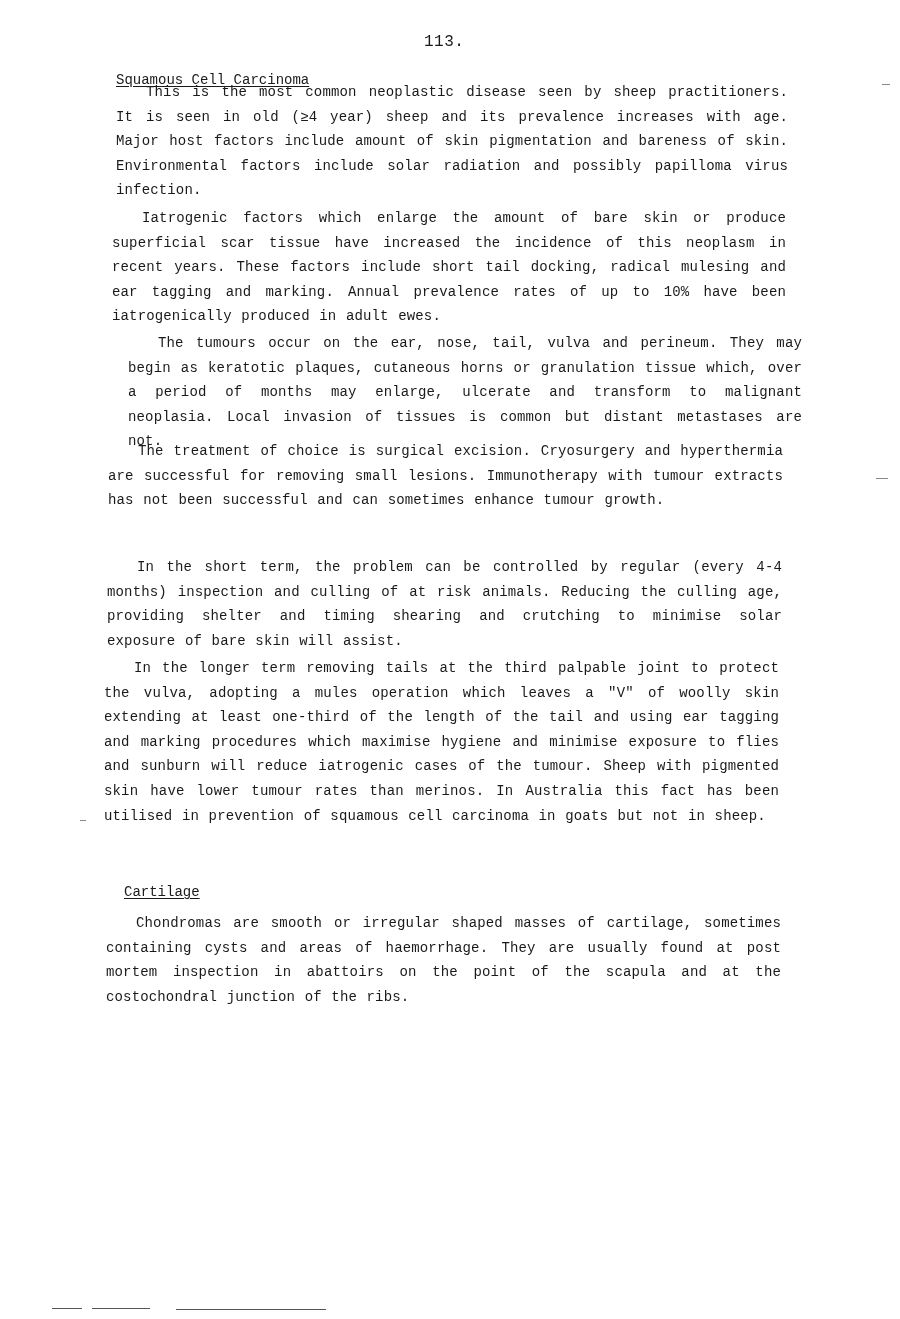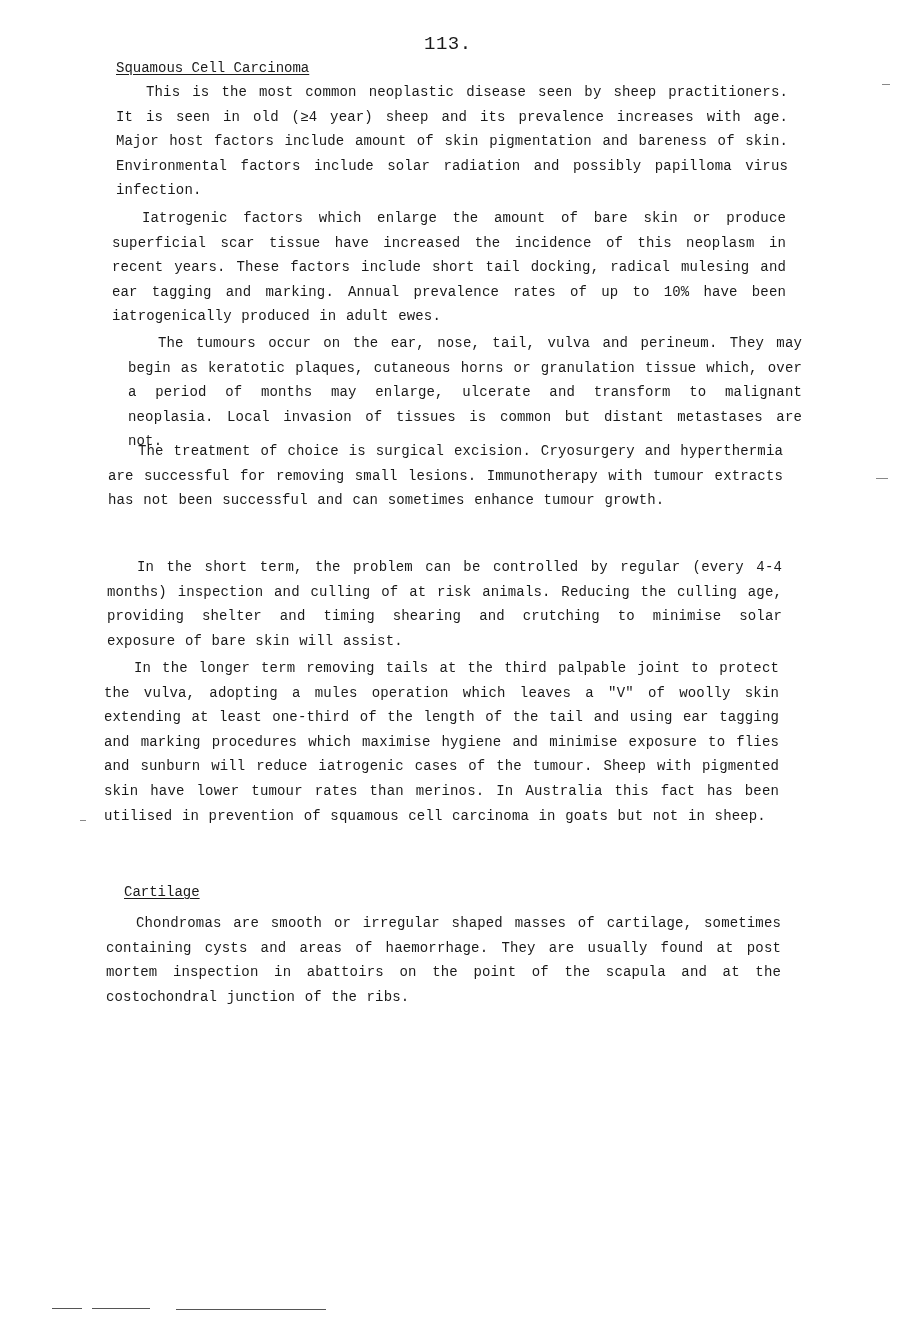--- a/index.html
+++ b/index.html
@@ -12,21 +12,21 @@
       height: 1319px;
       position: relative;
       overflow: hidden;
       font-family: "Liberation Mono", "DejaVu Sans Mono", monospace;
       color: #1a1a1a;
     }
     .page-number {
       position: absolute;
       left: 424px;
       top: 33px;
-      font-size: 19px;
+      font-size: 16px;
       letter-spacing: 0.5px;
     }
     .heading {
       position: absolute;
       font-size: 14px;
       text-decoration: underline;
       text-underline-offset: 2px;
     }
     .para {
       position: absolute;
@@ -47,21 +47,21 @@
       position: absolute;
       height: 1px;
       background: #555;
     }
   </style>
 </head>
 <body>
 
 <div class="page-number">113.</div>
 
-<div class="heading" style="left:116px; top:60px;">Squamous Cell Carcinoma</div>
+<div class="heading" style="left:116px; top:72px;">Squamous Cell Carcinoma</div>
 
 <p class="para" style="left:116px; top:80px; width:672px; margin:0;">This is the most common neoplastic disease seen by sheep practitioners. It is seen in old (≥4 year) sheep and its prevalence increases with age. Major host factors include amount of skin pigmentation and bareness of skin. Environmental factors include solar radiation and possibly papilloma virus infection.</p>
 
 <p class="para" style="left:112px; top:206px; width:674px; margin:0;">Iatrogenic factors which enlarge the amount of bare skin or produce superficial scar tissue have increased the incidence of this neoplasm in recent years. These factors include short tail docking, radical mulesing and ear tagging and marking. Annual prevalence rates of up to 10% have been iatrogenically produced in adult ewes.</p>
 
 <p class="para" style="left:128px; top:331px; width:674px; margin:0;">The tumours occur on the ear, nose, tail, vulva and perineum. They may begin as keratotic plaques, cutaneous horns or granulation tissue which, over a period of months may enlarge, ulcerate and transform to malignant neoplasia. Local invasion of tissues is common but distant metastases are not.</p>
 
 <p class="para" style="left:108px; top:439px; width:675px; margin:0;">The treatment of choice is surgical excision. Cryosurgery and hyperthermia are successful for removing small lesions. Immunotherapy with tumour extracts has not been successful and can sometimes enhance tumour growth.</p>
 
 <p class="para" style="left:107px; top:555px; width:675px; margin:0;">In the short term, the problem can be controlled by regular (every 4-4 months) inspection and culling of at risk animals. Reducing the culling age, providing shelter and timing shearing and crutching to minimise solar exposure of bare skin will assist.</p>

